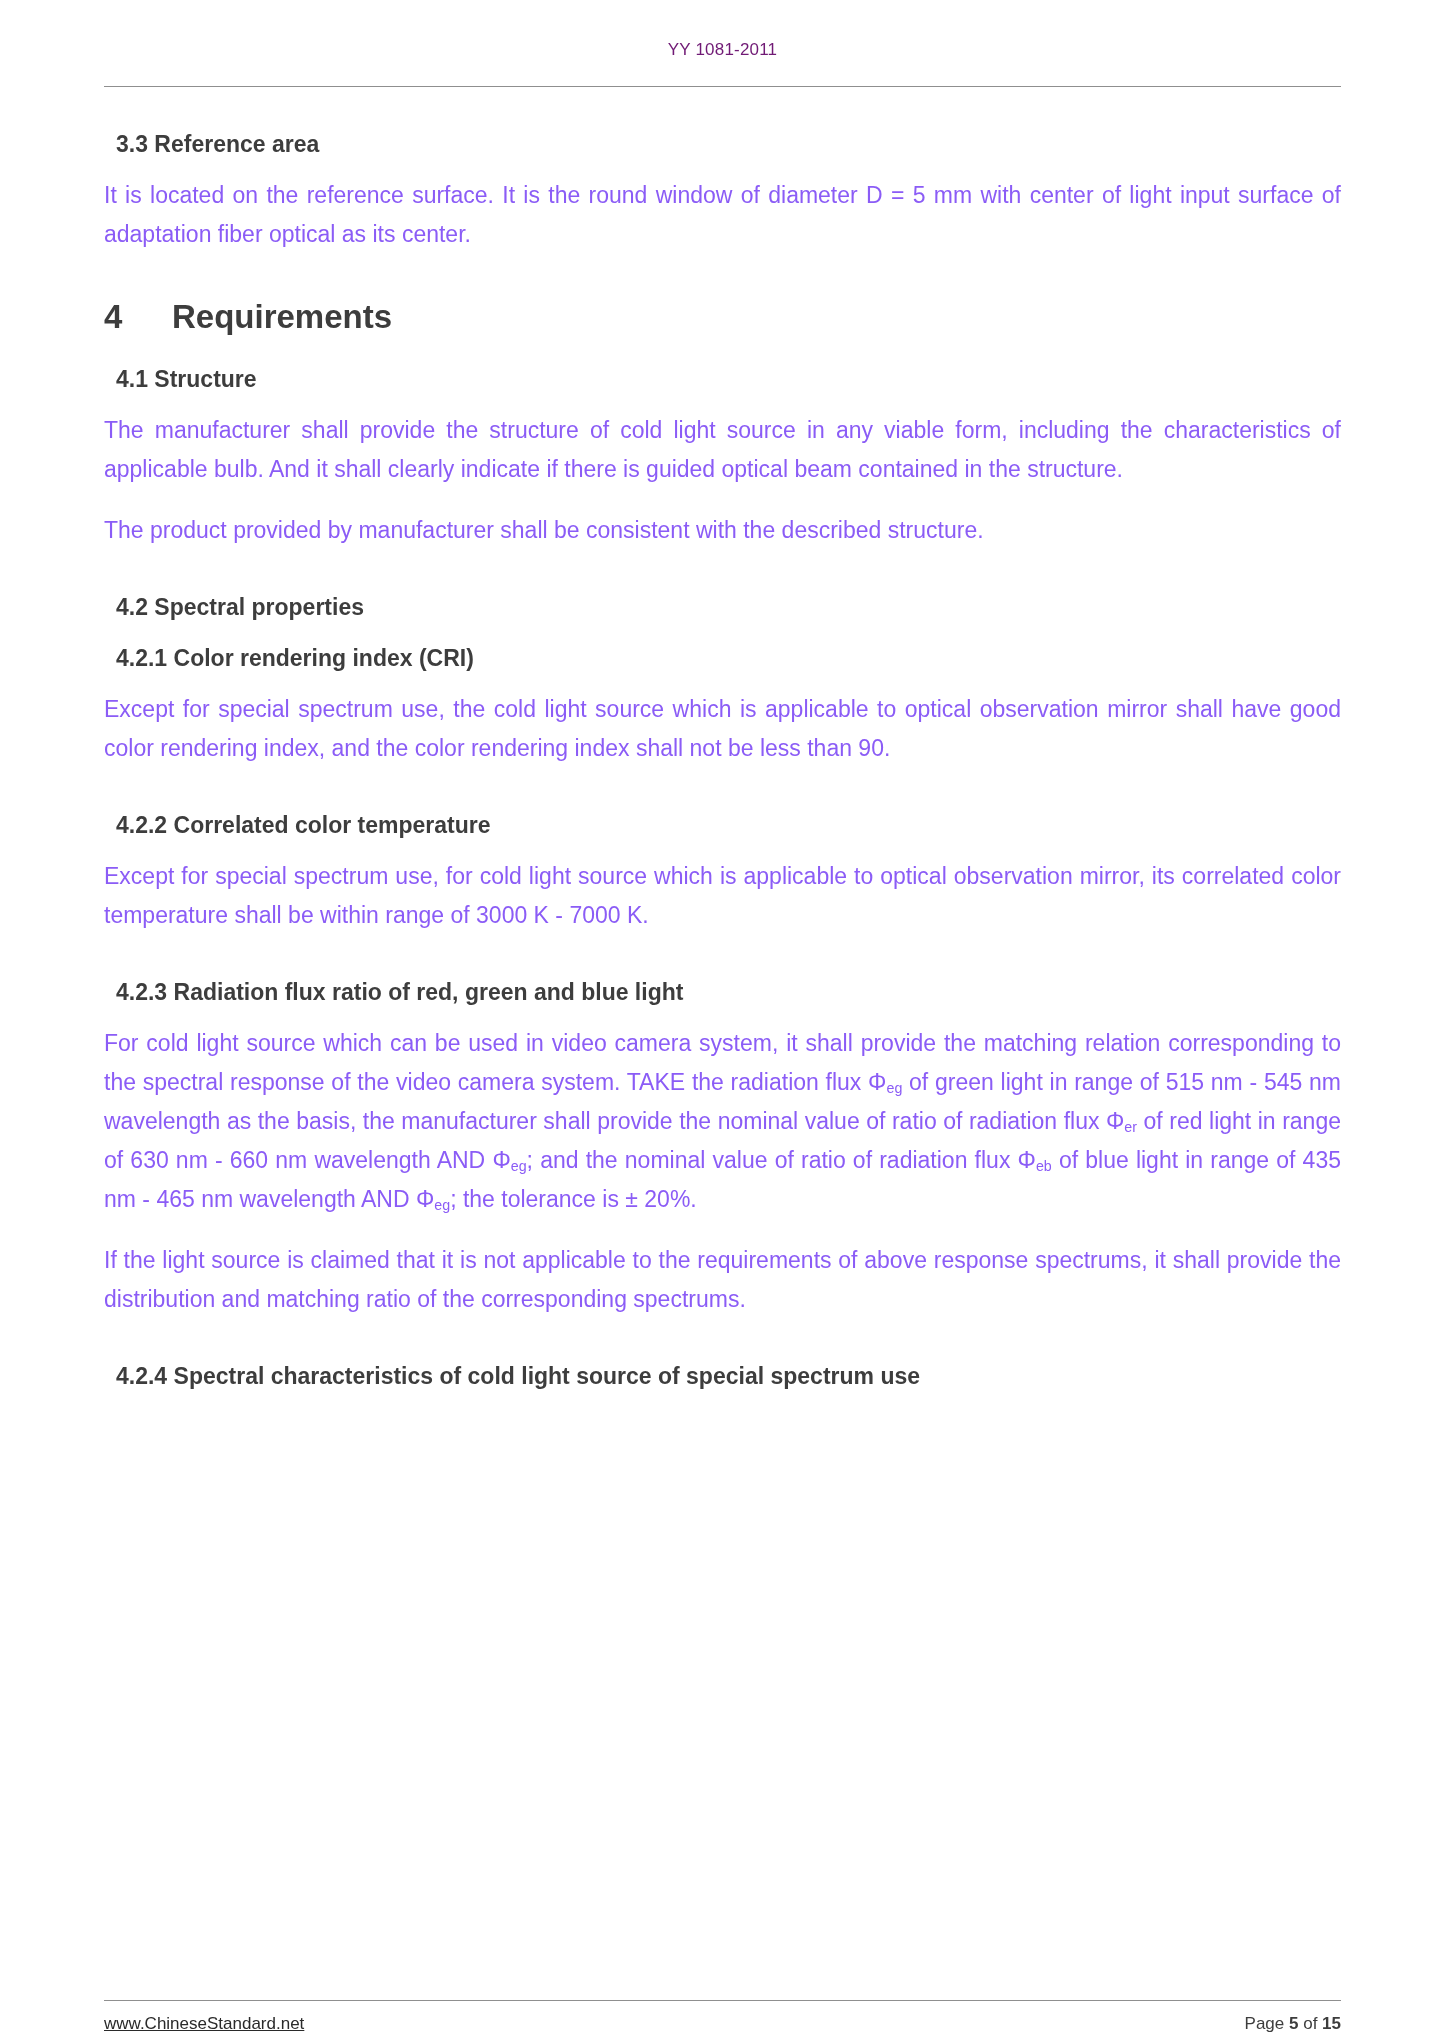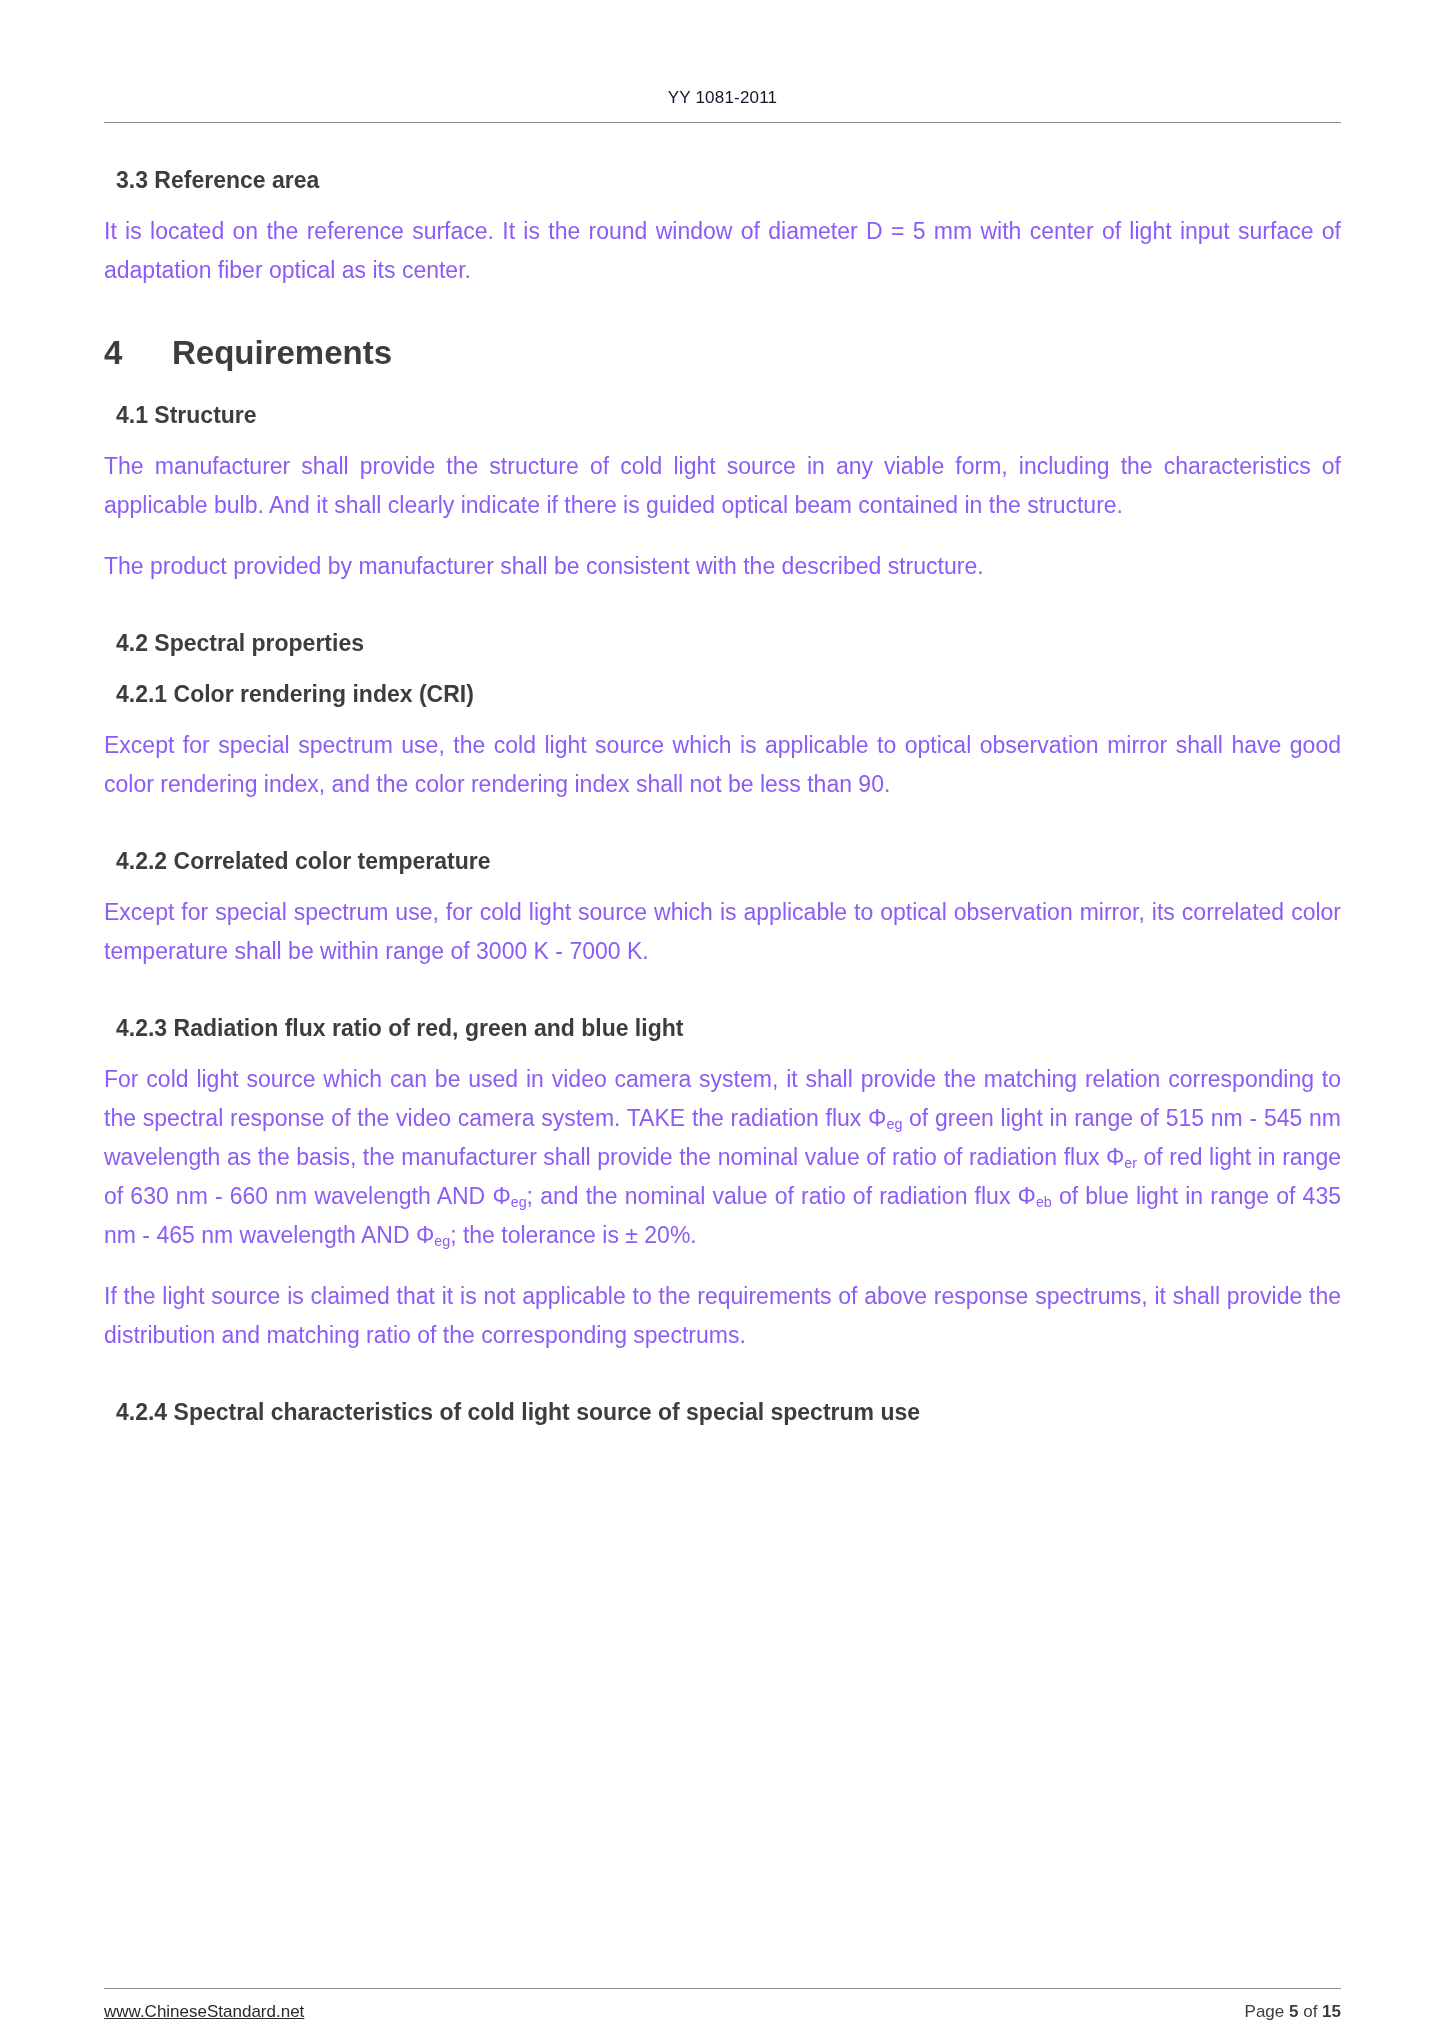--- a/index.html
+++ b/index.html
@@ -15,25 +15,24 @@
     height: 2044px;
     margin: 0 auto;
     background: #ffffff;
     color: #3d3d3d;
     padding: 40px 104px 0 104px;
     overflow: hidden;
   }
   .doc-header {
     text-align: center;
     font-size: 17px;
-    color: #0f172a;
-    padding-bottom: 14px;
+    color: #701a75;
+    padding-bottom: 26px;
     border-bottom: 1px solid #8f8f8f;
     letter-spacing: 0.2px;
-    margin-top: 48px;
   }
   main { padding-top: 26px; }
 
   .h-sub {
     font-size: 23px;
     font-weight: bold;
     color: #3d3d3d;
     margin: 12px;
     line-height: 39px;
   }
@@ -62,21 +61,21 @@
   sub {
     font-size: 0.62em;
     line-height: 0;
     vertical-align: -0.22em;
   }
 
   .doc-footer {
     position: absolute;
     left: 104px;
     right: 104px;
-    bottom: 22px;
+    bottom: 10px;
     border-top: 1px solid #8f8f8f;
     padding-top: 13px;
     display: flex;
     justify-content: space-between;
     align-items: baseline;
     font-size: 17px;
     color: #3d3d3d;
   }
   .footer-link {
     color: #2a2a2a;

